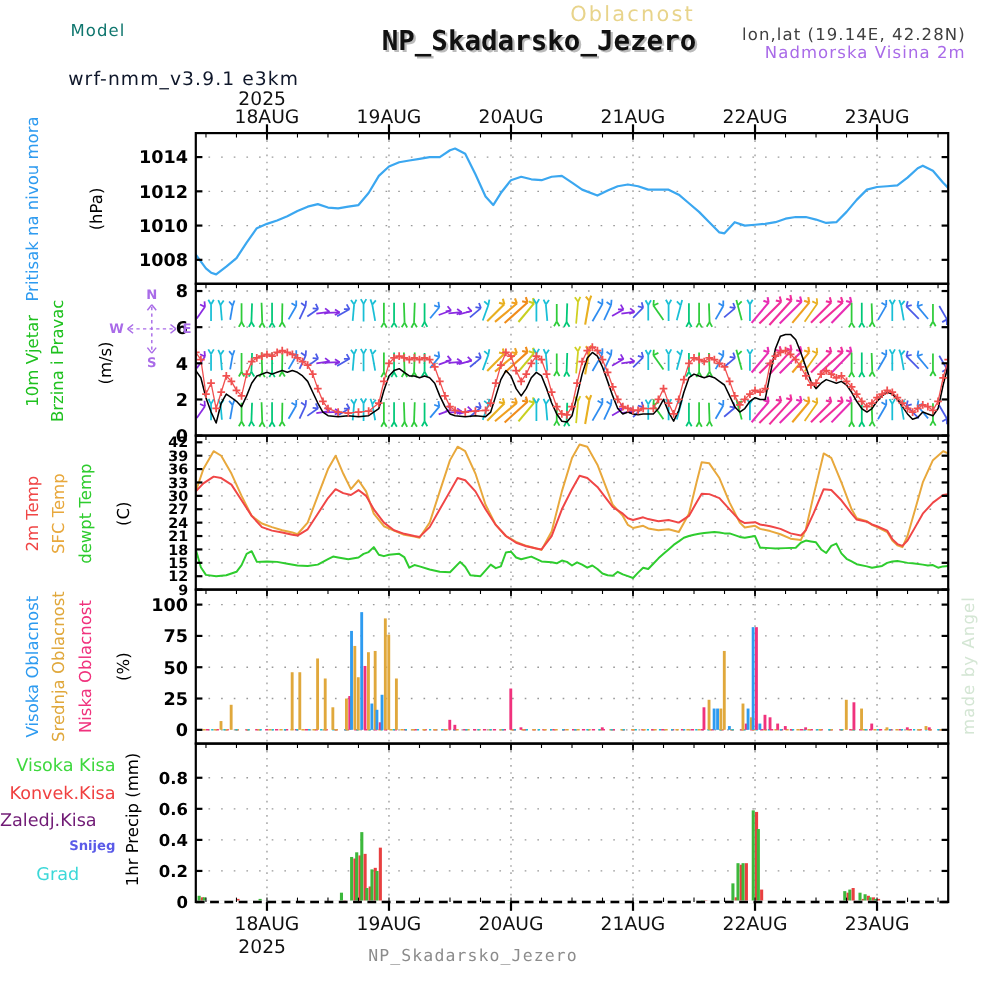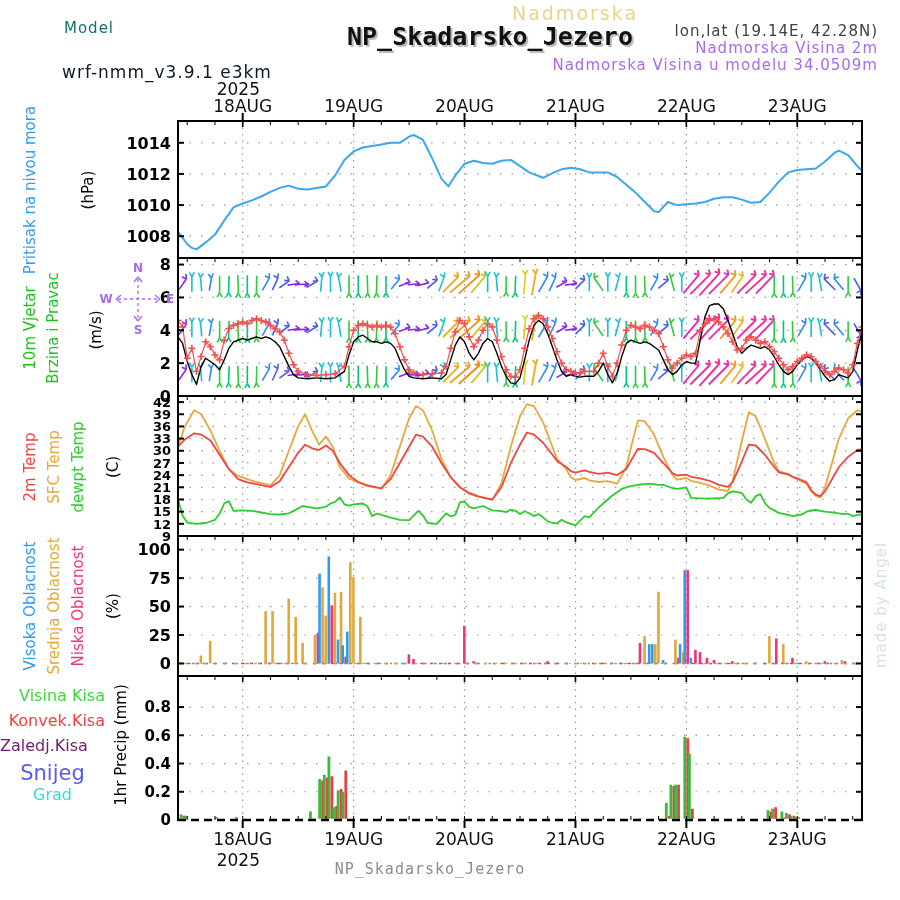--- a/index.html
+++ b/index.html
@@ -1468,47 +1468,46 @@
       <line x1="116" y1="299" x2="121" y2="295" stroke="#A96BE8" stroke-width="1.3"></line>
       <line x1="116" y1="299" x2="121" y2="303" stroke="#A96BE8" stroke-width="1.3"></line>
       <line x1="160" y1="299" x2="155" y2="303" stroke="#A96BE8" stroke-width="1.3"></line>
       <line x1="160" y1="299" x2="155" y2="295" stroke="#A96BE8" stroke-width="1.3"></line>
       <text x="138" y="272" fill="#A96BE8" font-size="12" font-family="DejaVu Sans, Liberation Sans, sans-serif" text-anchor="middle" font-weight="bold">N</text>
       <text x="138" y="334" fill="#A96BE8" font-size="12" font-family="DejaVu Sans, Liberation Sans, sans-serif" text-anchor="middle" font-weight="bold">S</text>
       <text x="106" y="303" fill="#A96BE8" font-size="12" font-family="DejaVu Sans, Liberation Sans, sans-serif" text-anchor="middle" font-weight="bold">W</text>
       <text x="170" y="303" fill="#A96BE8" font-size="12" font-family="DejaVu Sans, Liberation Sans, sans-serif" text-anchor="middle" font-weight="bold">E</text>
     </svg>
 
-  <span class="lbl" style="left:475px;top:4px;width:200px;text-align:center;font-size:19px;letter-spacing:2px;color:#E8D48B;">Nadmorska</span>
+  <span class="lbl" style="left:475px;top:4px;width:200px;text-align:center;font-size:19px;letter-spacing:2px;color:#E8D48B;">Oblacnost</span>
   <span class="lbl" style="left:64px;top:21px;font-size:15px;letter-spacing:1px;color:#0f766e;">Model</span>
   <span class="lbl" style="left:62px;top:64px;font-size:17px;letter-spacing:1px;color:#0f172a;">wrf-nmm_v3.9.1 e3km</span>
   <span class="lbl mono" style="left:290px;top:24px;width:400px;text-align:center;font-size:25px;font-weight:bold;color:#111;text-shadow:2px 2px 0 #bbb;">NP_Skadarsko_Jezero</span>
   <span class="lbl hdr-right" style="top:24px;font-size:15px;letter-spacing:1px;color:#404040;">lon,lat (19.14E, 42.28N)</span>
   <span class="lbl hdr-right" style="top:41px;font-size:15px;letter-spacing:1px;color:#A96BE8;">Nadmorska Visina 2m</span>
-  <span class="lbl hdr-right" style="top:58px;font-size:15px;letter-spacing:1px;color:#A96BE8;">Nadmorska Visina u modelu 34.0509m</span>
 
   <span class="lbl rot" style="left:30px;top:190px;font-size:15px;color:#2E9BF0;">Pritisak na nivou mora</span>
   <span class="lbl rot" style="left:88px;top:190px;font-size:15px;color:#000;">(hPa)</span>
 
   <span class="lbl rot" style="left:30px;top:328px;font-size:15px;color:#1FC11F;">10m Vjetar</span>
   <span class="lbl rot" style="left:53px;top:328px;font-size:15px;color:#1FC11F;">Brzina i Pravac</span>
   <span class="lbl rot" style="left:96px;top:330px;font-size:15px;color:#000;">(m/s)</span>
 
   <span class="lbl rot" style="left:30px;top:467px;font-size:15px;color:#F04646;">2m Temp</span>
   <span class="lbl rot" style="left:54px;top:467px;font-size:15px;color:#E8A83C;">SFC Temp</span>
   <span class="lbl rot" style="left:78px;top:467px;font-size:15px;color:#2ECC2E;">dewpt Temp</span>
   <span class="lbl rot" style="left:113px;top:467px;font-size:15px;color:#000;">(C)</span>
 
   <span class="lbl rot" style="left:30px;top:606px;font-size:15px;color:#2E9BF0;">Visoka Oblacnost</span>
   <span class="lbl rot" style="left:54px;top:606px;font-size:15px;color:#E0A83C;">Srednja Oblacnost</span>
   <span class="lbl rot" style="left:78px;top:606px;font-size:15px;color:#F0327D;">Niska Oblacnost</span>
   <span class="lbl rot" style="left:113px;top:606px;font-size:15px;color:#000;">(%)</span>
 
-  <span class="lbl" style="left:0;top:688px;width:105px;text-align:right;font-size:16px;color:#3ED83E;">Visina Kisa</span>
+  <span class="lbl" style="left:0;top:688px;width:105px;text-align:right;font-size:16px;color:#3ED83E;">Visoka Kisa</span>
   <span class="lbl" style="left:0;top:713px;width:105px;text-align:right;font-size:16px;color:#F04040;">Konvek.Kisa</span>
   <span class="lbl" style="left:0;top:738px;width:105px;text-align:left;font-size:16px;color:#701a75;">Zaledj.Kisa</span>
-  <span class="lbl" style="left:0;top:763px;width:105px;text-align:center;font-size:21px;color:#5A5AE8;">Snijeg</span>
+  <span class="lbl" style="left:0;top:763px;width:105px;text-align:right;font-size:12px;color:#5A5AE8;font-weight:bold;">Snijeg</span>
   <span class="lbl" style="left:0;top:787px;width:105px;text-align:center;font-size:16px;color:#3CD8D8;">Grad</span>
   <span class="lbl rot" style="left:121px;top:745px;font-size:15px;color:#000;">1hr Precip (mm)</span>
 
   <span class="lbl rot" style="left:881px;top:605px;font-size:15px;letter-spacing:1px;color:#D4E6D4;">made by Angel</span>
   <span class="lbl mono" style="left:230px;top:862px;width:400px;text-align:center;font-size:15px;letter-spacing:1px;color:#8C8C8C;">NP_Skadarsko_Jezero</span>
 </div>
 
 </body></html>

